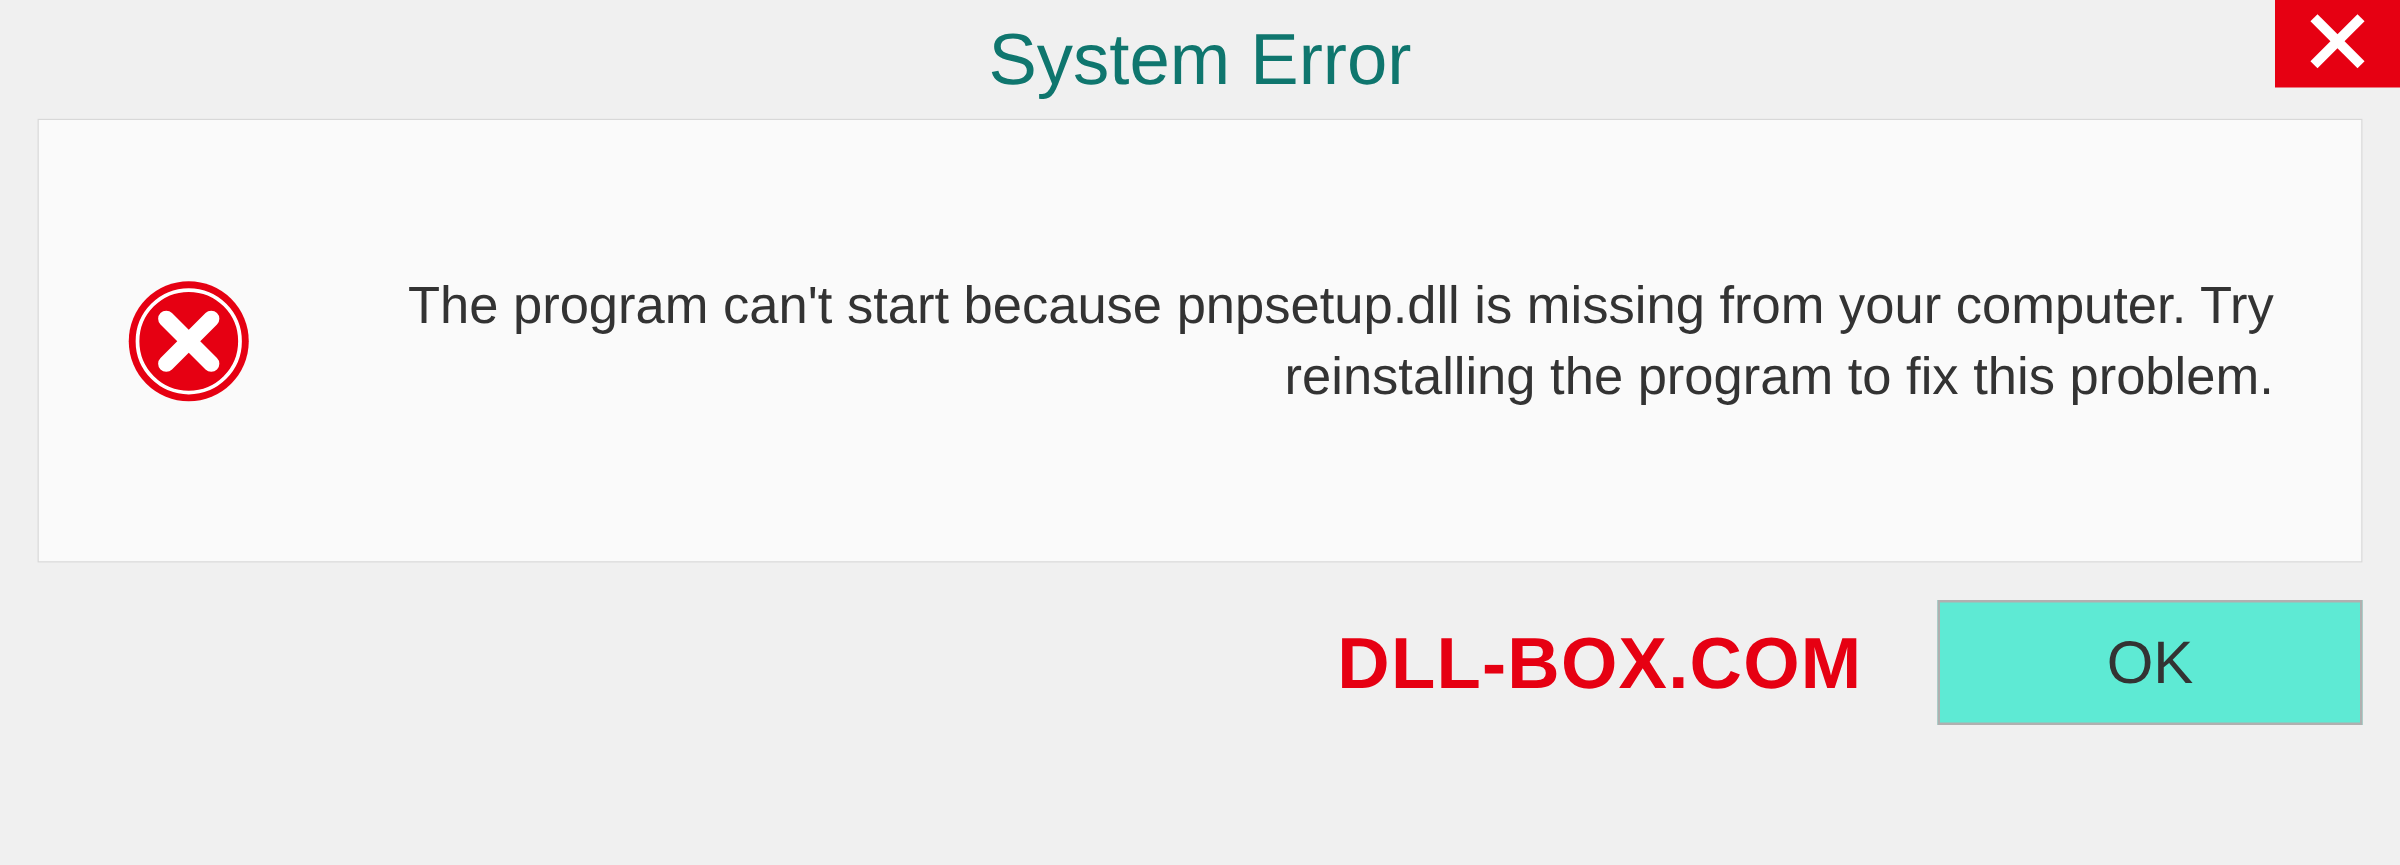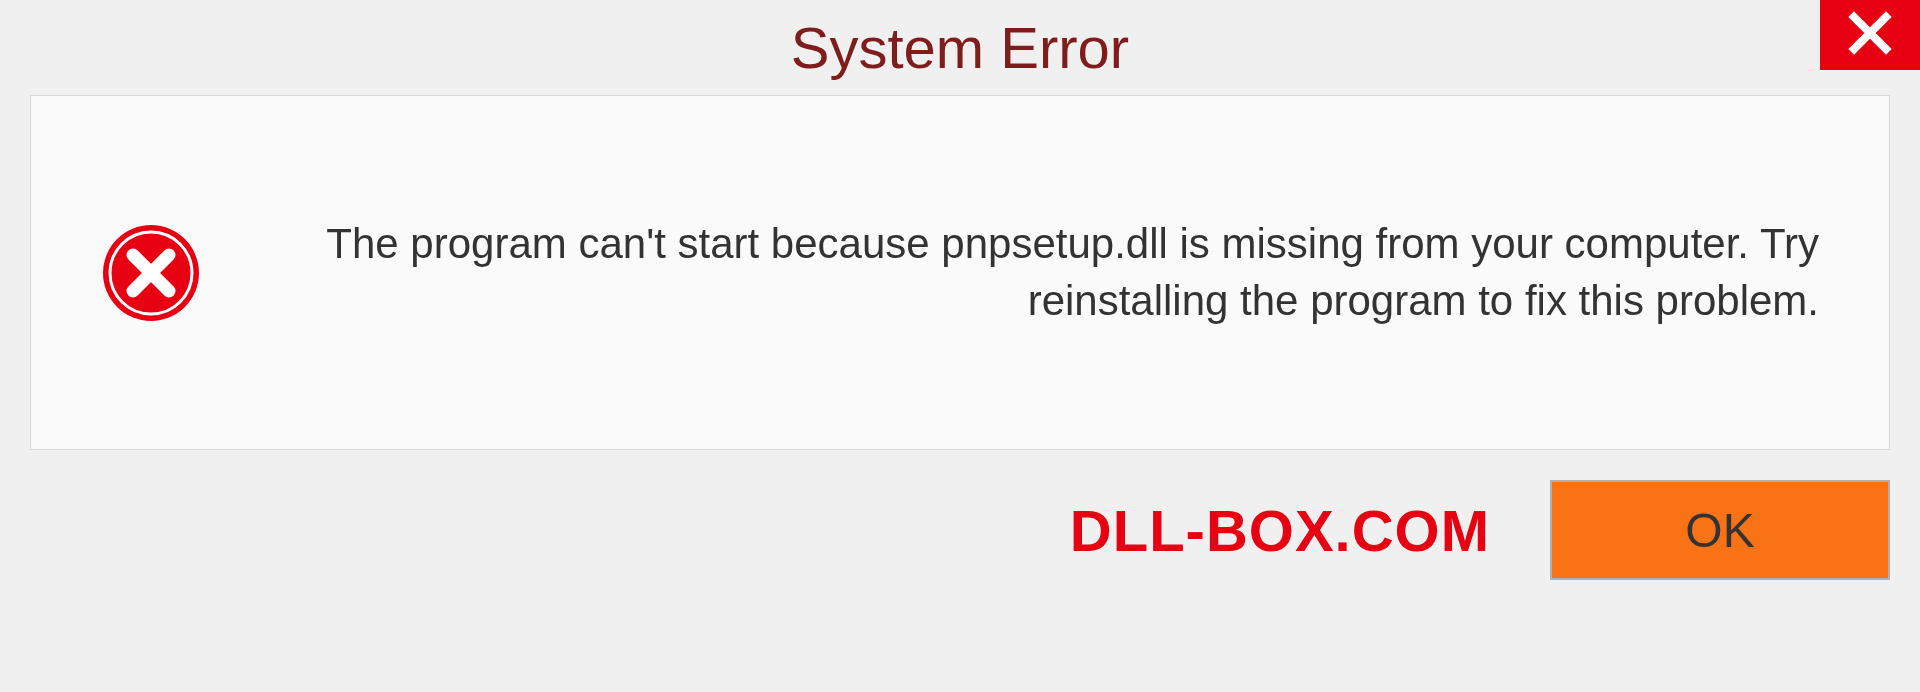--- a/index.html
+++ b/index.html
@@ -19,21 +19,21 @@
       width: 100%;
       height: 95px;
       display: flex;
       align-items: center;
       justify-content: center;
       position: relative;
     }
     .title {
       font-size: 58px;
       font-weight: 400;
-      color: #7f1d1d;
+      color: #0f766e;
       text-align: center;
     }
     .close-btn {
       position: absolute;
       top: 0;
       right: 0;
       width: 100px;
       height: 70px;
       background: #e60012;
       display: flex;
@@ -80,21 +80,21 @@
     .watermark {
       font-size: 58px;
       font-weight: 800;
       color: #e60012;
       letter-spacing: 1px;
       font-family: Arial, sans-serif;
     }
     .ok-btn {
       width: 340px;
       height: 100px;
-      background: #f97316;
+      background: #5eead4;
       border: 2px solid #b0b0b0;
       font-size: 48px;
       color: #333;
       cursor: pointer;
       font-family: "Segoe UI", Arial, sans-serif;
       font-weight: 400;
     }
   </style>
 </head>
 <body>

